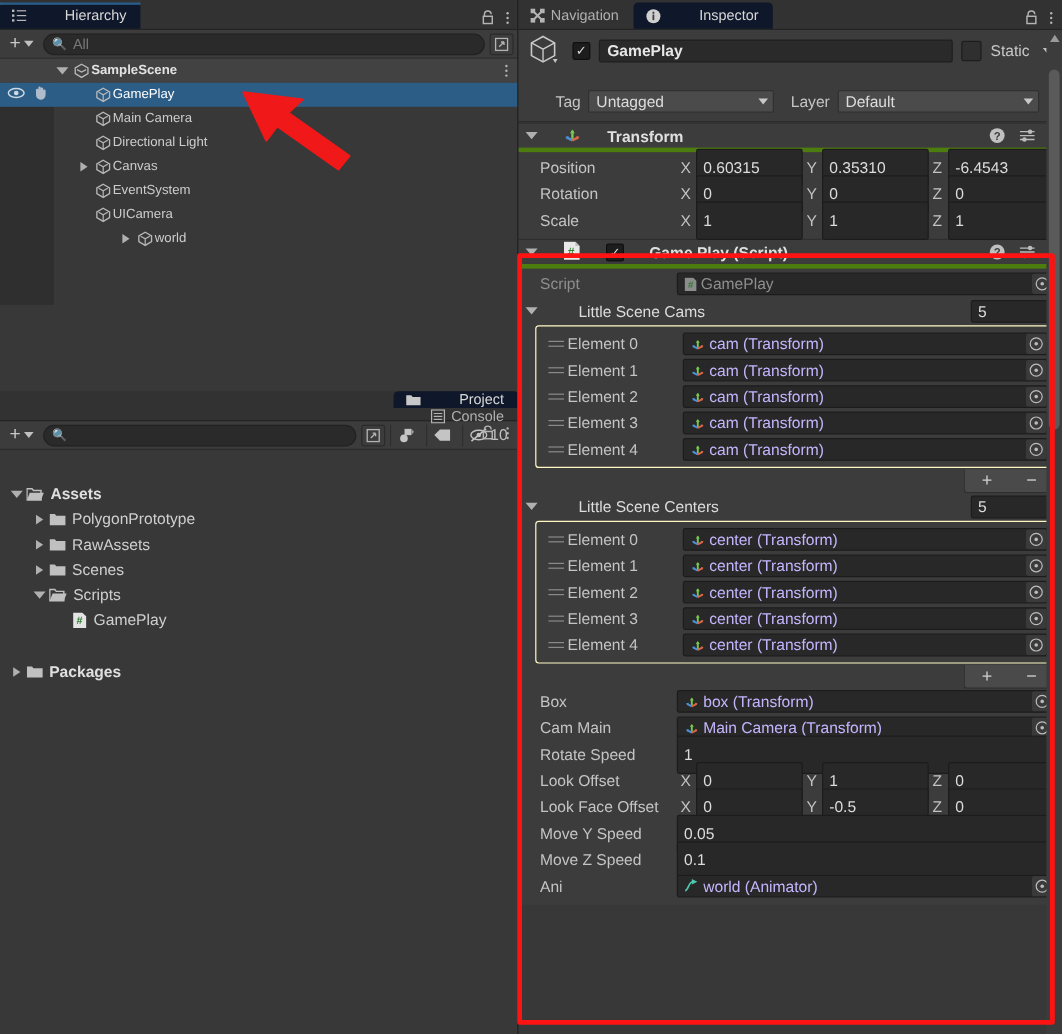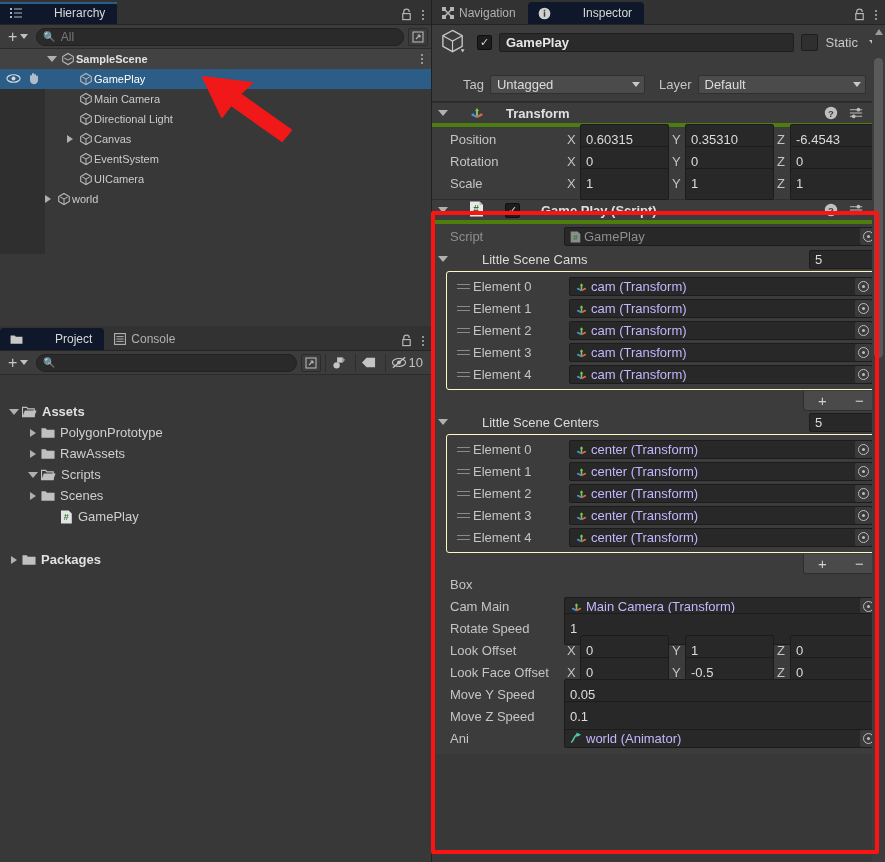--- a/index.html
+++ b/index.html
@@ -81,21 +81,21 @@
   .tri-r { width: 0; height: 0; border-top: 4px solid transparent; border-bottom: 4px solid transparent; border-left: 6px solid #b0b0b0; }
   .tri-d { width: 0; height: 0; border-left: 5px solid transparent; border-right: 5px solid transparent; border-top: 6px solid #b0b0b0; }
   .go-ico { width: 17px; display: flex; align-items: center; justify-content: center; flex: 0 0 17px; }
   .rowlabel { white-space: nowrap; }
   .eye-hand { position: absolute; left: 6px; top: 0; height: 20px; display: flex; align-items: center; gap: 6px; }
   .dots-v { display: flex; flex-direction: column; gap: 2px; align-items: center; }
   .dots-v i { width: 2px; height: 2px; background: #b4b4b4; border-radius: 50%; display: block; }
 
   
   .proj-wrap { position: absolute; left: 0; right: 0; top: 326px; bottom: 0; background: #383838; }
-  .proj-tabbar { background: #323232; }
+  .proj-tabbar { background: #323232; flex-direction: column; }
   .proj-body { background: #383838; padding-top: 4px; }
   .prow { height: 21px; display: flex; align-items: center; font-size: 13px; color: #cfcfcf; }
   .prow.bold { font-weight: bold; color: #e0e0e0; margin-top: 22px; }
 
   
   .right-col { width: 453px; height: 862px; position: relative; background: #383838; }
   .insp-head {
     background: #3c3c3c; padding: 6px 8px 6px 8px; border-bottom: 1px solid #2b2b2b;
   }
   .insp-row1 { display: flex; align-items: center; gap: 7px; height: 22px; }
@@ -321,21 +321,21 @@
           <div class="row" style="padding-left: 63px;">
             <span class="foldout"></span>
             <span class="go-ico">
               <svg width="14" height="14" viewBox="0 0 14 14">
                 <path d="M7 1.5 L12.3 4.6 V9.4 L7 12.5 L1.7 9.4 V4.6 Z" fill="none" stroke="#b8b8b8" stroke-width="1.1"></path>
                 <path d="M3.2 4.9 L7 7 L10.8 4.9 M7 7 V12.2" fill="none" stroke="#b8b8b8" stroke-width="1"></path>
               </svg>
             </span>
             <span class="rowlabel">UICamera</span>
           </div>
-          <div class="row" style="padding-left: 41px;">
+          <div class="row" style="padding-left: 98px;">
             <span class="foldout">
               <span class="tri-r"></span>
             </span>
             <span class="go-ico">
               <svg width="14" height="14" viewBox="0 0 14 14">
                 <path d="M7 1.5 L12.3 4.6 V9.4 L7 12.5 L1.7 9.4 V4.6 Z" fill="none" stroke="#b8b8b8" stroke-width="1.1"></path>
                 <path d="M3.2 4.9 L7 7 L10.8 4.9 M7 7 V12.2" fill="none" stroke="#b8b8b8" stroke-width="1"></path>
               </svg>
             </span>
             <span class="rowlabel">world</span>
@@ -438,40 +438,40 @@
             </span>
             <span style="display:flex;align-items:center;margin-right:5px">
               <svg width="14" height="12" viewBox="0 0 15 12" style="flex:0 0 14px">
                 <path d="M0.5 1 H5 L6.3 2.6 H14.5 V11 H0.5 Z" fill="#c0c0c0"></path>
               </svg>
             </span>
             <span>RawAssets</span>
           </div>
           <div class="prow" style="padding-left: 25px;">
             <span class="foldout" style="width:16px;flex:0 0 16px;display:flex;align-items:center;justify-content:center">
+              <span class="tri-r"></span>
+            </span>
+            <span style="display:flex;align-items:center;margin-right:5px">
+              <svg width="14" height="12" viewBox="0 0 15 12" style="flex:0 0 14px">
+                <path d="M0.5 1 H5 L6.3 2.6 H14.5 V11 H0.5 Z" fill="#c0c0c0"></path>
+              </svg>
+            </span>
+            <span>Scenes</span>
+          </div>
+          <div class="prow" style="padding-left: 25px;">
+            <span class="foldout" style="width:16px;flex:0 0 16px;display:flex;align-items:center;justify-content:center">
               <span class="tri-d"></span>
             </span>
             <span style="display:flex;align-items:center;margin-right:5px">
               <svg width="15" height="12" viewBox="0 0 16 12" style="flex:0 0 15px">
                 <path d="M0.5 1 H5 L6.3 2.6 H13 V11 H0.5 Z" fill="none" stroke="#c0c0c0" stroke-width="1.3"></path>
                 <path d="M3 4.5 H15.5 L13 11 H0.5 Z" fill="#c0c0c0"></path>
               </svg>
             </span>
             <span>Scripts</span>
-          </div>
-          <div class="prow" style="padding-left: 25px;">
-            <span class="foldout" style="width:16px;flex:0 0 16px;display:flex;align-items:center;justify-content:center">
-              <span class="tri-r"></span>
-            </span>
-            <span style="display:flex;align-items:center;margin-right:5px">
-              <svg width="14" height="12" viewBox="0 0 15 12" style="flex:0 0 14px">
-                <path d="M0.5 1 H5 L6.3 2.6 H14.5 V11 H0.5 Z" fill="#c0c0c0"></path>
-              </svg>
-            </span>
-            <span>Scenes</span>
           </div>
           <div class="prow" style="padding-left: 44px;">
             <span class="foldout" style="width:16px;flex:0 0 16px;display:flex;align-items:center;justify-content:center"></span>
             <span style="display:flex;align-items:center;margin-right:5px">
               <svg width="13" height="14" viewBox="0 0 13 14" style="flex:0 0 13px">
                 <path d="M1 0.6 H8.6 L11.8 3.6 V13.4 H1 Z" fill="#e4e4e4"></path>
                 <text x="6.3" y="10.4" font-size="9" font-family="Liberation Sans" font-weight="bold" fill="#2e7d32" text-anchor="middle">#</text>
               </svg>
             </span>
             <span>GamePlay</span>
@@ -911,20 +911,34 @@
               <span class="pm">
                 <span>+</span>
                 <span>−</span>
               </span>
             </div>
           </div>
         </div>
       <div id="fields-container">
           <div class="frow">
             <span class="fname">Box</span>
+            <span class="objfield">
+              <svg width="13" height="13" viewBox="0 0 16 16" style="flex:0 0 13px">
+                <path d="M8 13 V5" stroke="#78c850" stroke-width="2"></path>
+                <path d="M8 4 L6 7 H10 Z" fill="#78c850"></path>
+                <path d="M8 13 L3 10.5" stroke="#4a90d9" stroke-width="2"></path>
+                <path d="M2 10 L5 9.5 L4 12 Z" fill="#4a90d9"></path>
+                <path d="M8 13 L13 10.5" stroke="#d9664a" stroke-width="2"></path>
+                <path d="M14 10 L11 9.5 L12 12 Z" fill="#d9664a"></path>
+              </svg>
+              <span class="otext">box (Transform)</span>
+              <span class="picker">
+                <span class="ring"></span>
+              </span>
+            </span>
           </div>
           <div class="frow">
             <span class="fname">Cam Main</span>
             <span class="objfield">
               <svg width="13" height="13" viewBox="0 0 16 16" style="flex:0 0 13px">
                 <path d="M8 13 V5" stroke="#78c850" stroke-width="2"></path>
                 <path d="M8 4 L6 7 H10 Z" fill="#78c850"></path>
                 <path d="M8 13 L3 10.5" stroke="#4a90d9" stroke-width="2"></path>
                 <path d="M2 10 L5 9.5 L4 12 Z" fill="#4a90d9"></path>
                 <path d="M8 13 L13 10.5" stroke="#d9664a" stroke-width="2"></path>

